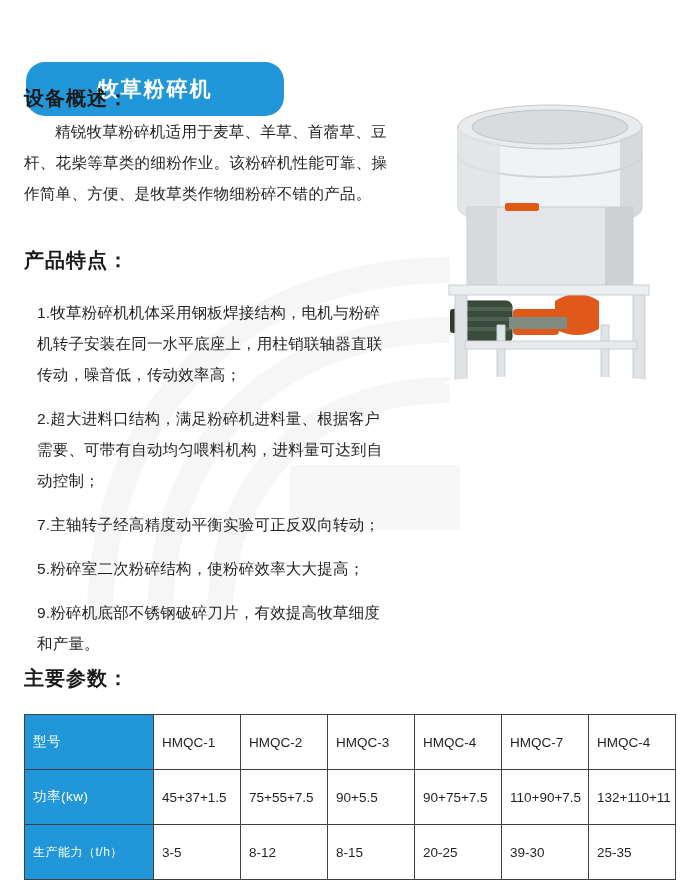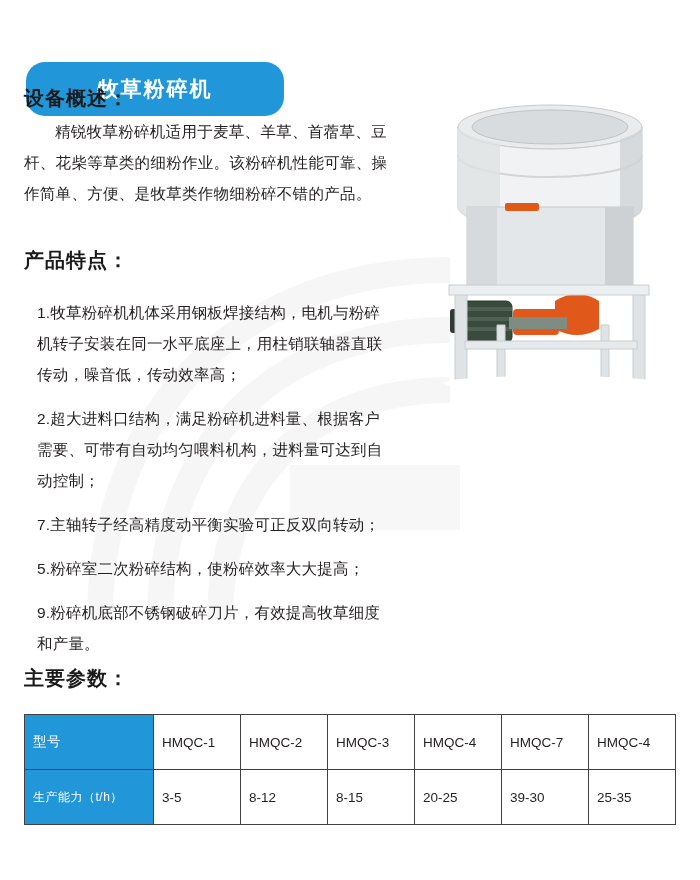--- a/index.html
+++ b/index.html
@@ -197,20 +197,29 @@
       <tr>
         <td class="rowhead">型号</td>
         <td>HMQC-1</td>
         <td>HMQC-2</td>
         <td>HMQC-3</td>
         <td>HMQC-4</td>
         <td>HMQC-7</td>
         <td>HMQC-4</td>
       </tr>
       <tr>
+        <td class="rowhead">功率(kw)</td>
+        <td>45+37+1.5</td>
+        <td>75+55+7.5</td>
+        <td>90+5.5</td>
+        <td>90+75+7.5</td>
+        <td>110+90+7.5</td>
+        <td>132+110+11</td>
+      </tr>
+      <tr>
         <td class="rowhead small">生产能力（t/h）</td>
         <td>3-5</td>
         <td>8-12</td>
         <td>8-15</td>
         <td>20-25</td>
         <td>39-30</td>
         <td>25-35</td>
       </tr>
     </tbody>
   </table>

